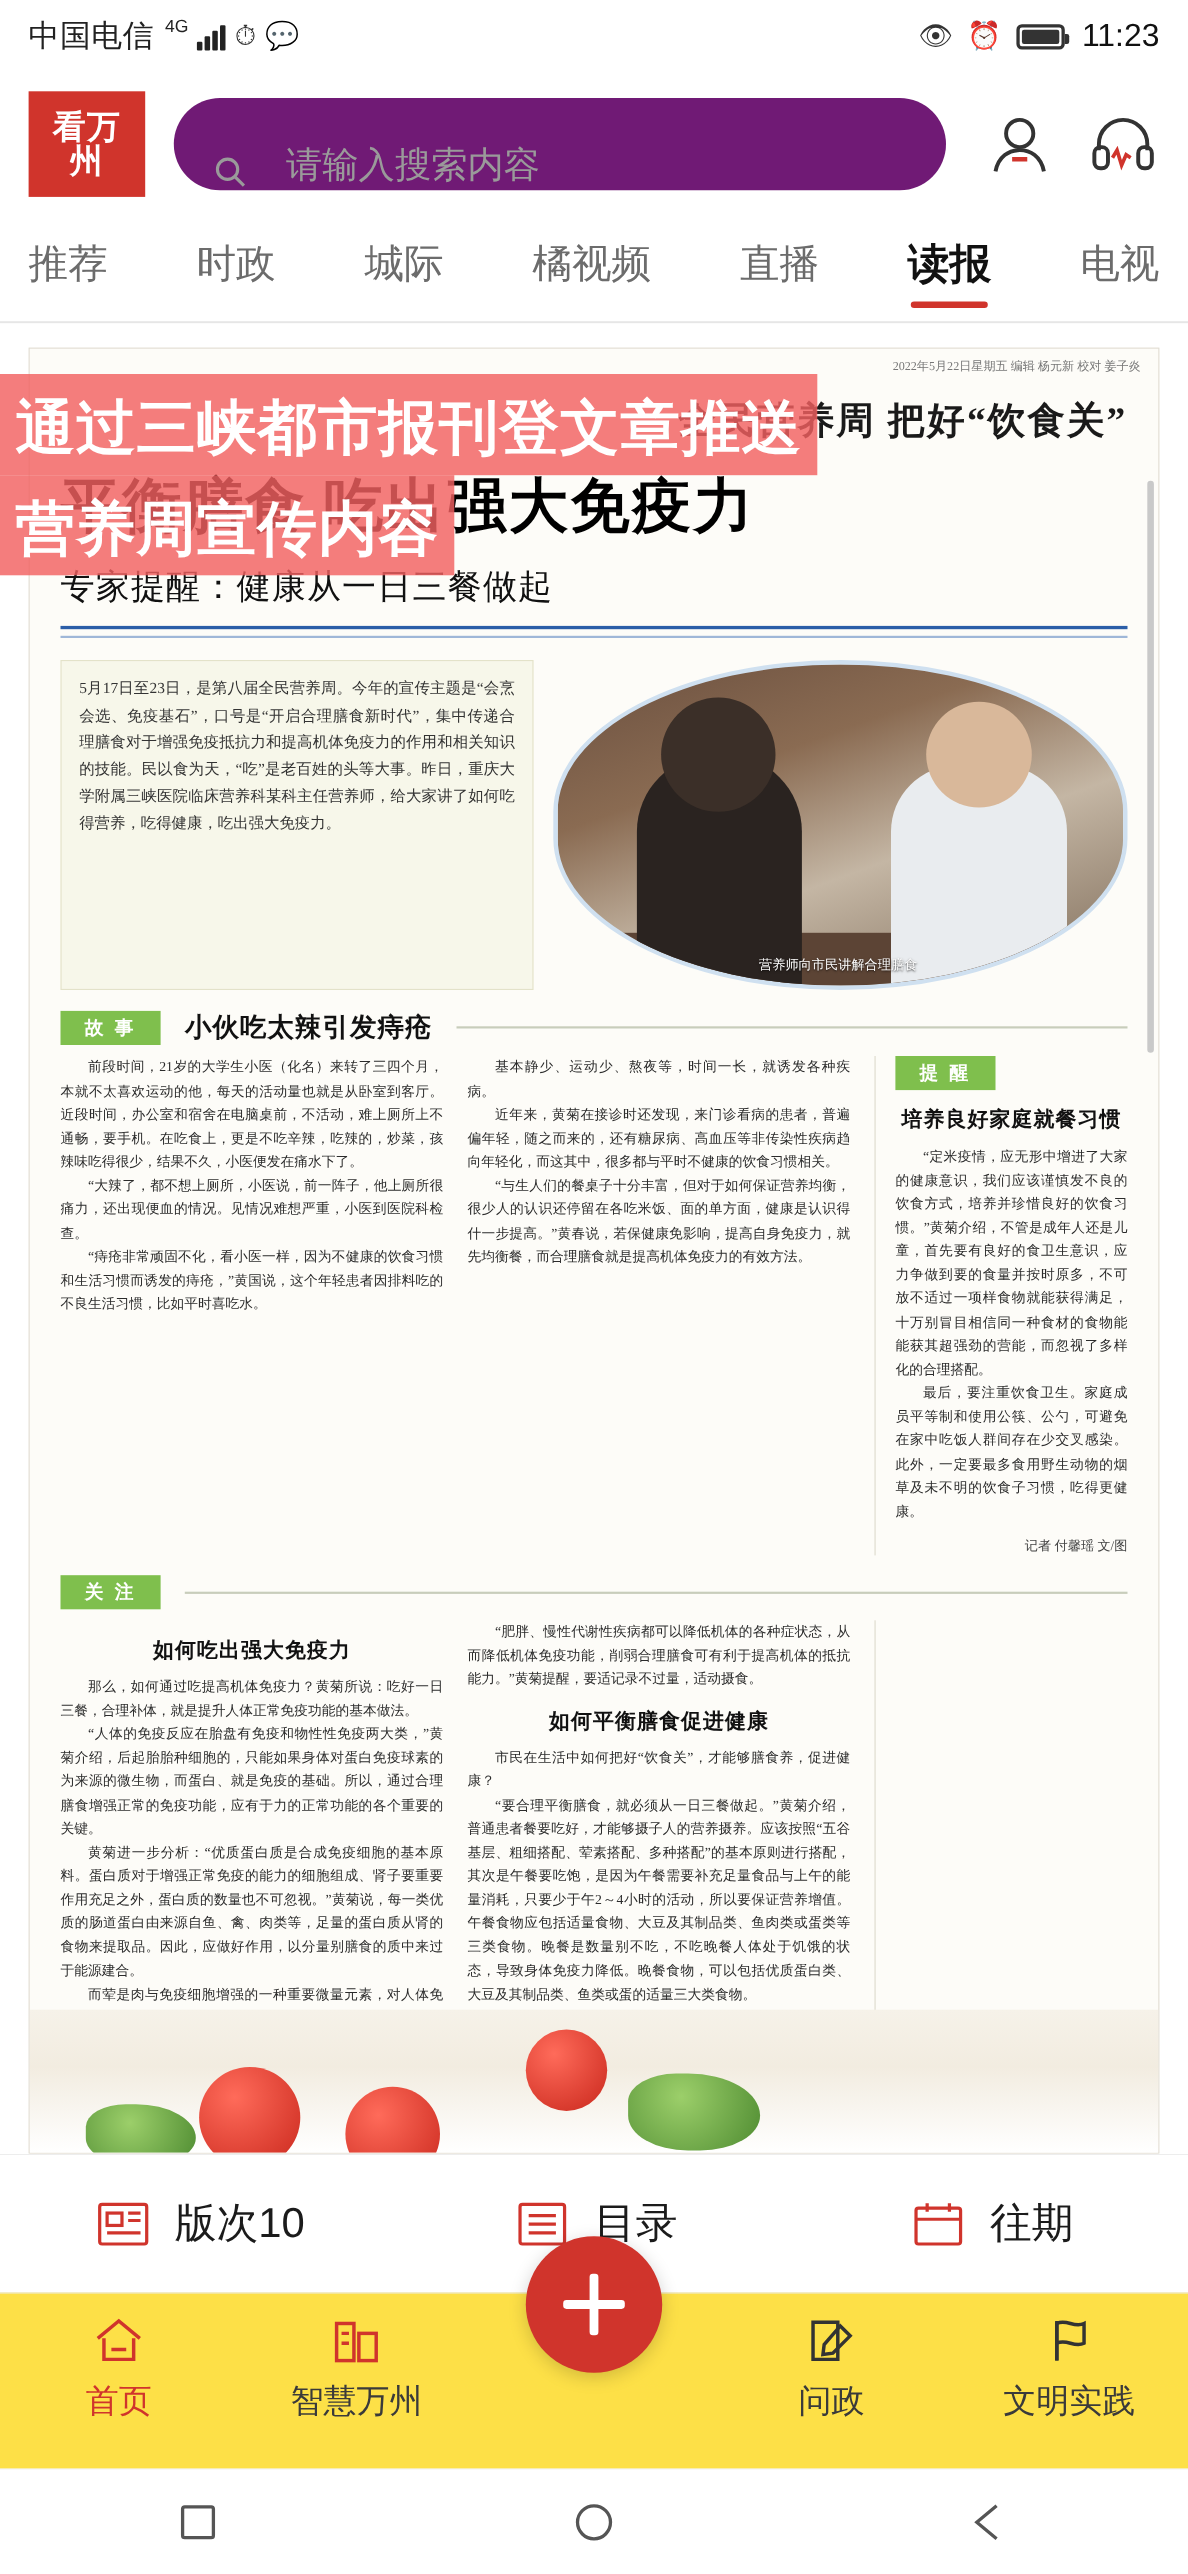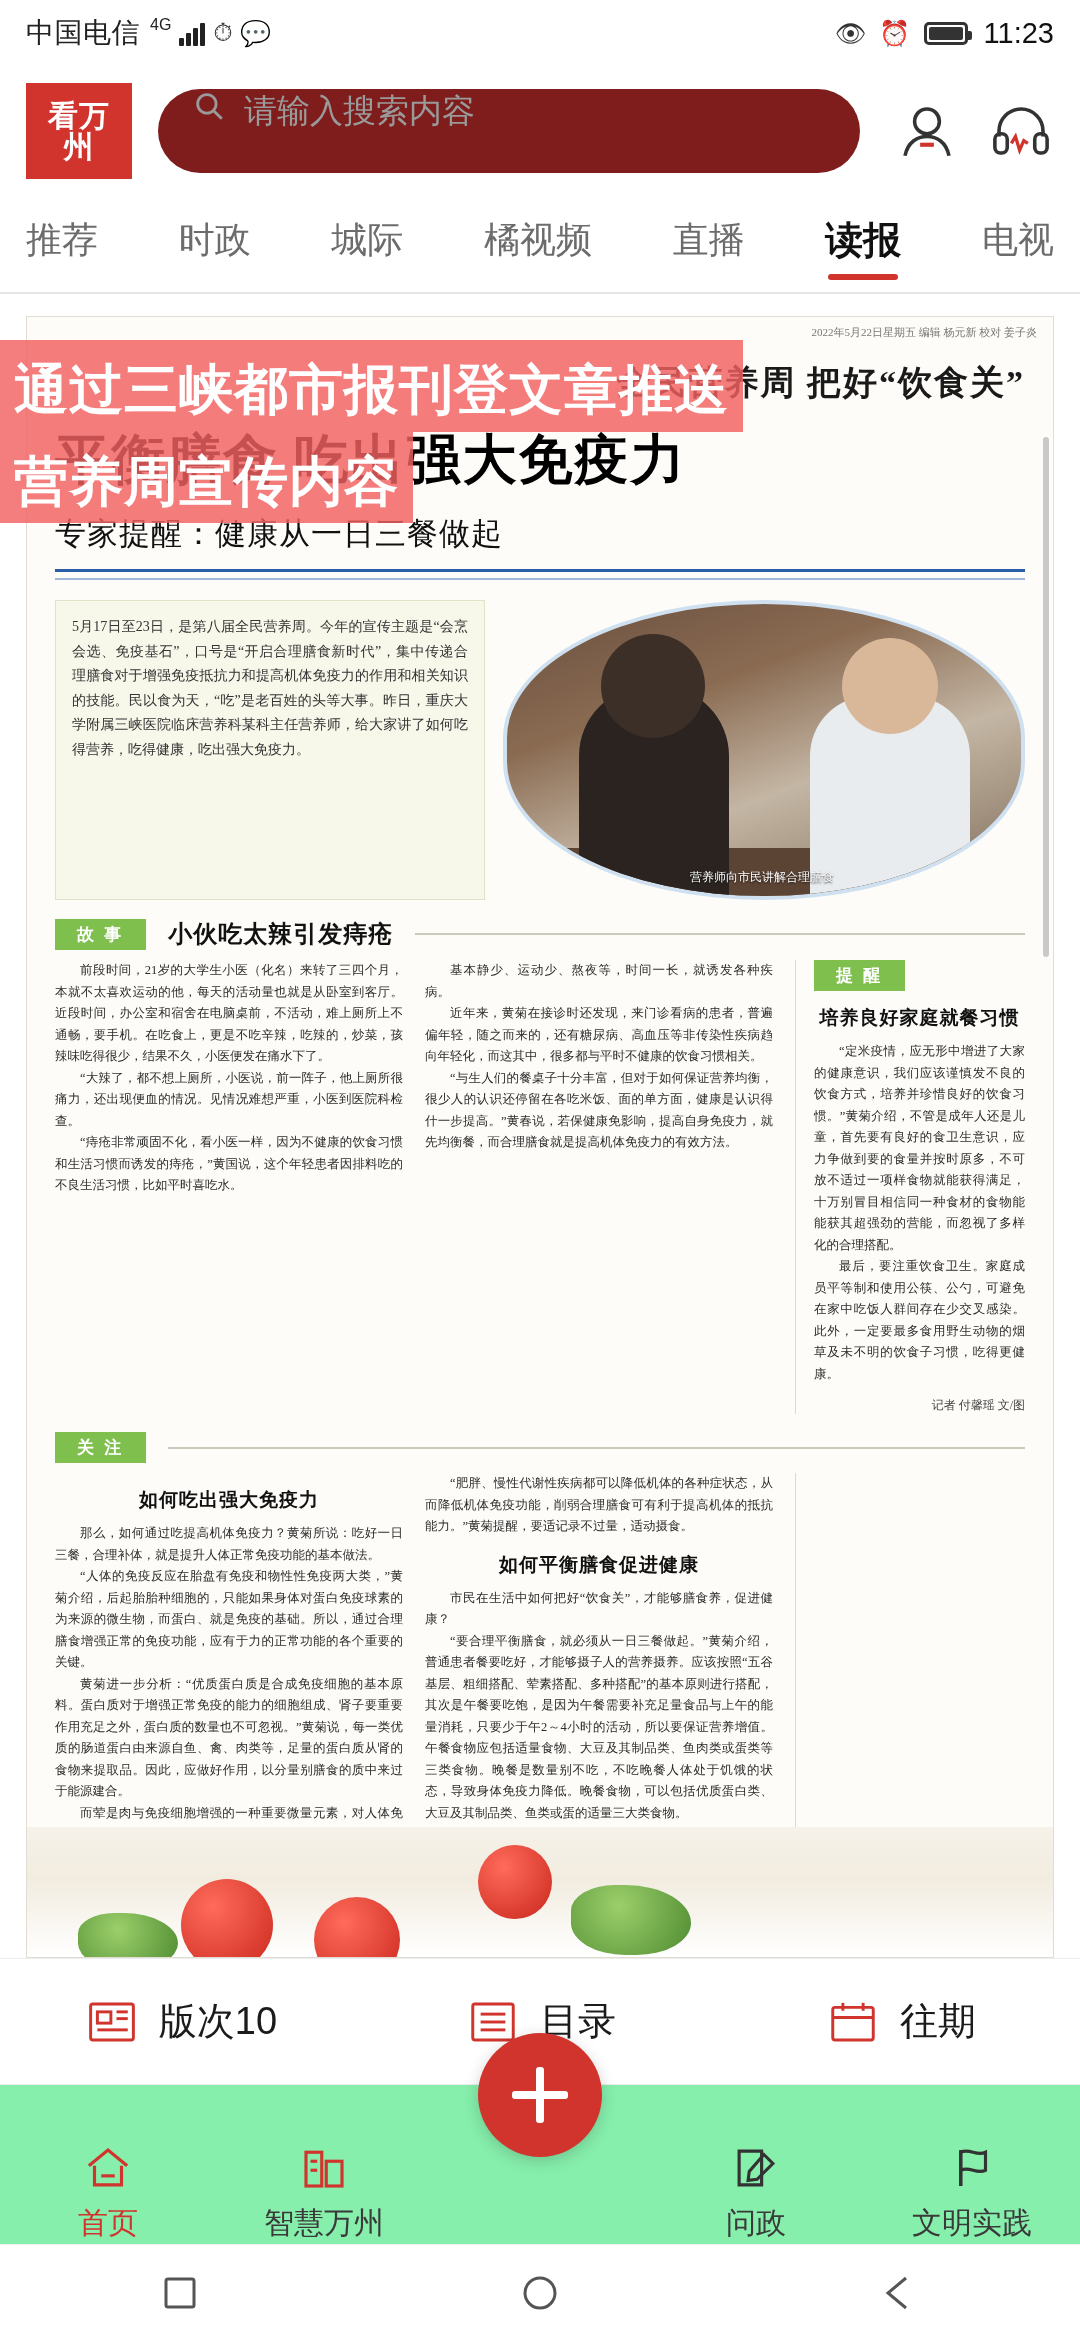--- a/index.html
+++ b/index.html
@@ -54,22 +54,22 @@
   }
   .logo {
     width: 106px; height: 96px; background: #d0342c; color: #fff;
     display: flex; align-items: center; justify-content: center;
     font-size: 30px; font-weight: bold; line-height: 1.05;
     letter-spacing: 1px; text-align: center;
     font-family: "Liberation Serif", "DejaVu Serif", serif;
   }
   .logo span { display: block; }
   .searchbox {
-    flex: 1; height: 84px; background: #7f1d1d; border-radius: 42px;
-    display: flex; align-items: flex-start; gap: 18px; padding: 0 34px;
+    flex: 1; height: 84px; background: #701a75; border-radius: 42px;
+    display: flex; align-items: flex-end; gap: 34px; padding: 0 34px;
     margin-left: 6px;
   }
   .search-ico { width: 34px; height: 34px; flex: 0 0 auto; }
   .search-placeholder { color: #9a9a9a; font-size: 33px; }
   .hdr-icons { display: flex; align-items: center; gap: 28px; margin-left: 14px; }
   .hdr-icon { width: 66px; height: 66px; }
 
   
   .tabs {
     display: flex; align-items: center; justify-content: space-between;
@@ -210,22 +210,22 @@
     border-top: 1px solid #ececec; background: #fff;
   }
   .tb-item {
     flex: 1; display: flex; align-items: center; justify-content: center; gap: 18px;
   }
   .tb-ico { width: 58px; height: 54px; }
   .tb-label { font-size: 38px; color: #1b1b1b; }
 
   
   .bottomnav {
-    height: 160px; border-top: 1px solid #ececec; background: #86efac;
-    display: flex; align-items: flex-end; position: relative; padding-top: 16px;
+    height: 160px; border-top: 1px solid #ececec; background: #fde047;
+    display: flex; align-items: flex-start; position: relative; padding-top: 16px;
   }
   .nav-item {
     flex: 1; display: flex; flex-direction: column; align-items: center; gap: 8px;
   }
   .nav-ico { width: 58px; height: 54px; }
   .nav-label { font-size: 30px; color: #3a3a3a; }
   .nav-item.active .nav-label { color: #d0342c; }
   .nav-spacer { flex: 1; }
   .fab {
     position: absolute; left: 50%; transform: translateX(-50%);

